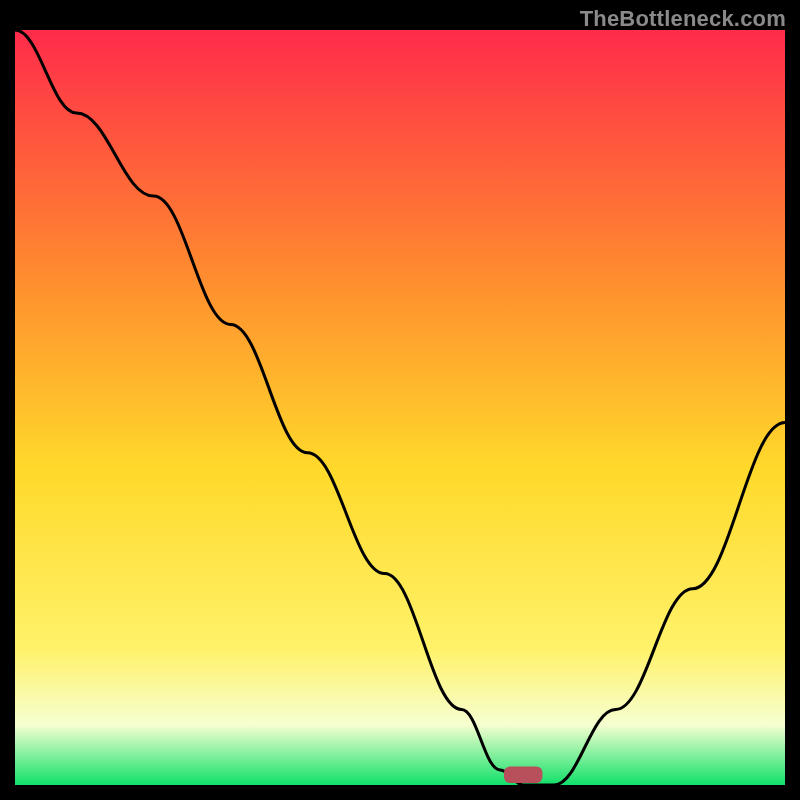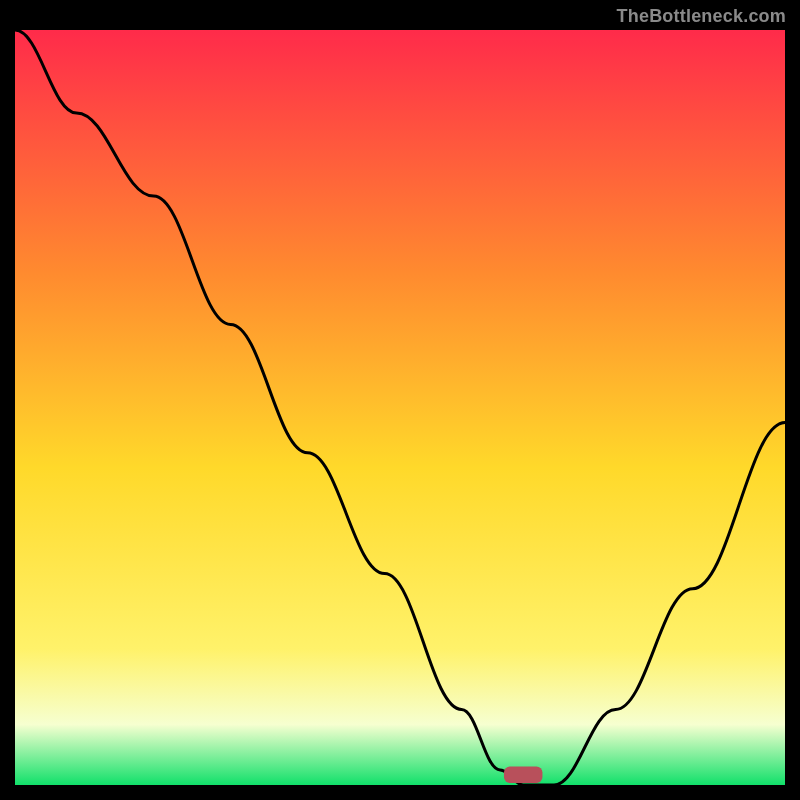--- a/index.html
+++ b/index.html
@@ -23,21 +23,21 @@
     left: 0;
     top: 0;
     width: 770px;
     height: 755px;
   }
   .watermark {
     position: absolute;
     top: 6px;
     right: 14px;
     font-family: Arial, Helvetica, sans-serif;
-    font-size: 18px;
+    font-size: 22px;
     font-weight: 600;
     color: #8a8a8a;
     letter-spacing: 0.2px;
   }
   svg { display: block; }
 </style>
 </head>
 <body>
 
 <div class="watermark">TheBottleneck.com</div>

